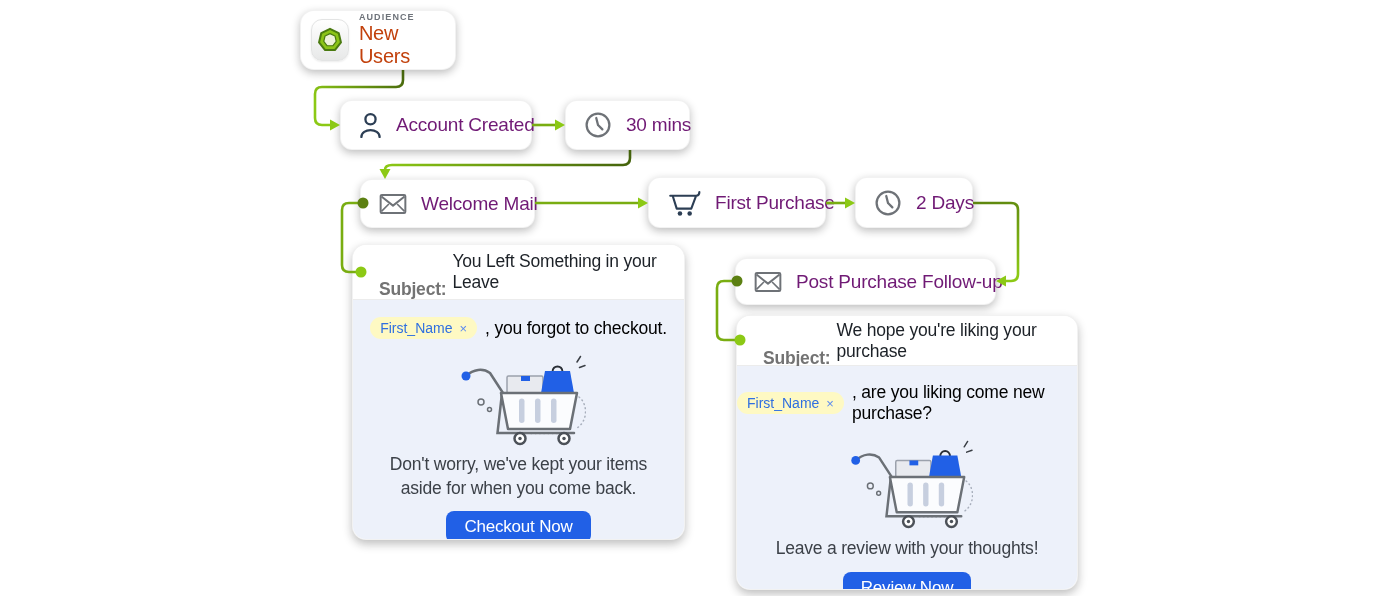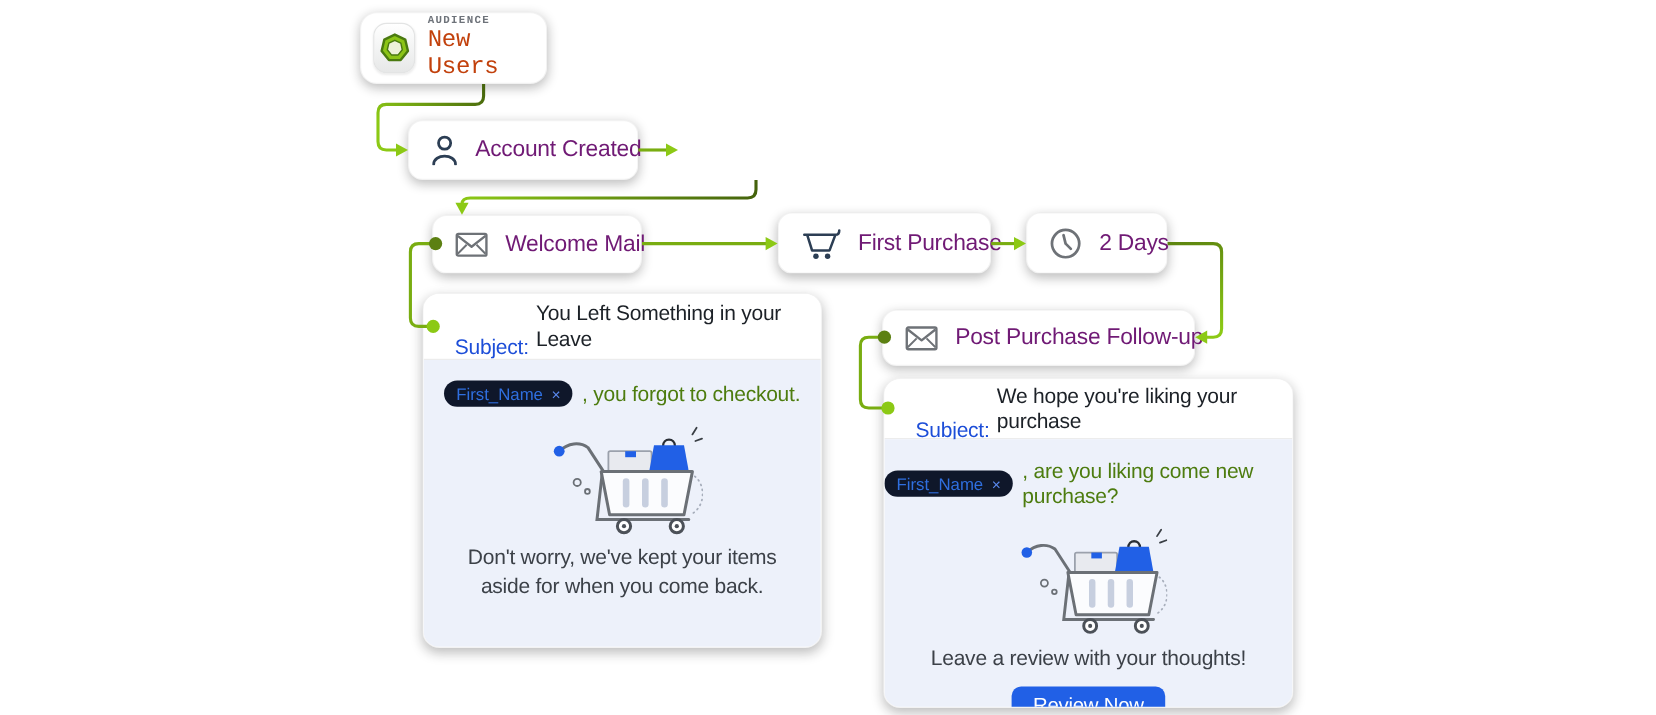--- a/index.html
+++ b/index.html
@@ -14,21 +14,21 @@
     box-shadow:0 3px 9px rgba(20,20,20,.28);
     display:flex; align-items:center; padding:0 18px; gap:14px;
   }
   .node-label { font-size:19px; color:#701a75; white-space:nowrap; letter-spacing:-.2px; }
   .node svg { flex:0 0 auto; }
 
   .audience-node {
     position:absolute; left:300px; top:10px; width:156px; height:60px;
     background:#ffffff; border-radius:14px; border:1px solid rgba(0,0,0,.05);
     box-shadow:0 3px 9px rgba(20,20,20,.28);
-    display:flex; align-items:center; padding:0 10px; gap:10px;font-family:Liberation Mono, monospace;
+    display:flex; align-items:center; padding:0 10px; gap:10px;
   }
   .audience-tile {
     width:42px; height:42px; border-radius:11px;
     background:linear-gradient(180deg,#ffffff 0%,#e7e8e8 100%);
     border:1px solid #e3e4e4; display:flex; align-items:center; justify-content:center;
     box-shadow:0 1px 2px rgba(0,0,0,.08);
   }
   .audience-text { display:flex; flex-direction:column; line-height:1.15; }
   .audience-eyebrow { font-size:9px; letter-spacing:1.1px; color:#6e737a; font-weight:bold; }
   .audience-title { font-size:20px; color:#c2410c; letter-spacing:-.2px; }
@@ -38,34 +38,34 @@
     position:absolute; background:#ffffff; border-radius:14px;
     border:1px solid rgba(0,0,0,.05);
     box-shadow:0 4px 10px rgba(20,20,20,.28);
     display:flex; flex-direction:column; overflow:hidden;
   }
   .card-header {
     background:#ffffff; border-bottom:1px solid #ececec;
     display:flex; align-items:center; padding:0 26px; gap:6px;
     font-size:17.5px; color:#1c2127; letter-spacing:-.2px; flex:0 0 auto;
   }
-  .subject-label { font-weight:normal; color:#1d4ed8;margin-top:35px; }
+  .subject-label { font-weight:bold; color:#737373;margin-top:35px; }
   .card-body {
     background:#edf1fa; flex:1 1 auto;
     display:flex; flex-direction:column; align-items:center;
   }
   .greeting-row { display:flex; align-items:center; gap:8px; }
   .chip {
-    background:#0f172a; color:#2f6fe0; border-radius:12px;
+    background:#fef9c3; color:#2f6fe0; border-radius:12px;
     font-size:14px; padding:3px 10px; display:inline-flex; align-items:center; gap:7px;
     cursor:default;
     justify-content:flex-end;
   }
   .chip-x { color:#5b8af0; font-size:13px; }
-  .greeting-rest { font-size:17.5px; color:#4d7c0f; letter-spacing:-.2px; }
+  .greeting-rest { font-size:17.5px; color:#000000; letter-spacing:-.2px; }
   .body-text { font-size:17.5px; color:#3c4148; text-align:center; line-height:1.35;
                letter-spacing:-.2px; }
   .btn {
     background:#2160e6; color:#ffffff; border:none; border-radius:8px;
     font-size:17px; font-family:"Liberation Sans", sans-serif;
     padding:6px 18px; cursor:pointer; letter-spacing:-.2px;
   }
 
   
   .connectors { position:absolute; left:0; top:0; z-index:10; pointer-events:none; }
@@ -151,20 +151,26 @@
     </div>
   </div>
 
   <div class="node" style="left:340px; top:100px; width:192px; height:50px;">
     <svg width="23" height="26">
         <use href="#sym-user"></use>
       </svg>
     <span class="node-label">Account Created</span>
   </div>
 
+  <div class="node" style="left:565px; top:100px; width:125px; height:50px;">
+    <svg width="28" height="28">
+        <use href="#sym-clock"></use>
+      </svg>
+    <span class="node-label">30 mins</span>
+  </div>
 
   <div class="node" style="left:360px; top:179px; width:175px; height:49px;">
     <svg width="28" height="22">
         <use href="#sym-mail"></use>
       </svg>
     <span class="node-label">Welcome Mail</span>
   </div>
 
   <div class="node" style="left:648px; top:177px; width:178px; height:51px;">
     <svg width="34" height="30">
@@ -197,20 +203,21 @@
         <span class="chip">
           <span>First_Name</span>
           <span class="chip-x">×</span>
         </span>
         <span class="greeting-rest">, you forgot to checkout.</span>
       </div>
       <svg width="135" height="100" style="margin-top:8px;">
         <use href="#sym-cart-illustration"></use>
       </svg>
       <div class="body-text" style="margin-top:6px; width:300px;">Don't worry, we've kept your items aside for when you come back.</div>
+      <button class="btn" style="margin-top:11px;">Checkout Now</button>
     </div>
   </div>
 
   <div class="card" style="left:736px; top:315px; width:342px; height:275px;">
     <div class="card-header" style="height:50px;">
       <span class="subject-label">Subject:</span>
       <span>We hope you're liking your purchase</span>
     </div>
     <div class="card-body">
       <div class="greeting-row" style="margin-top:16px;">

